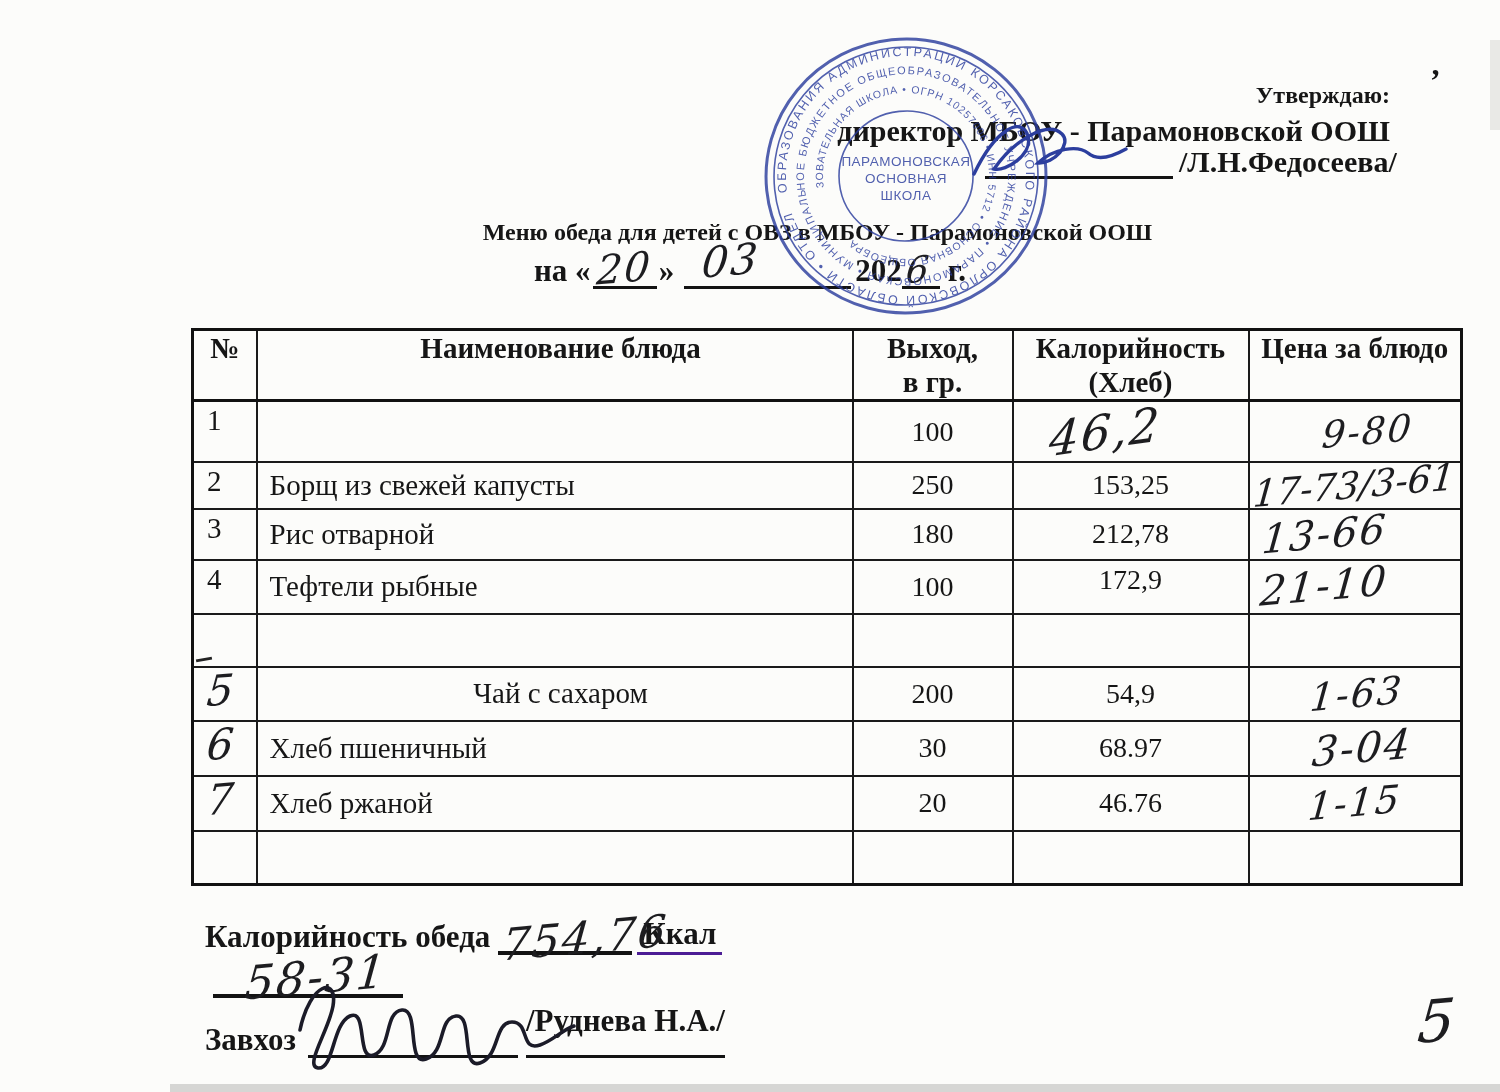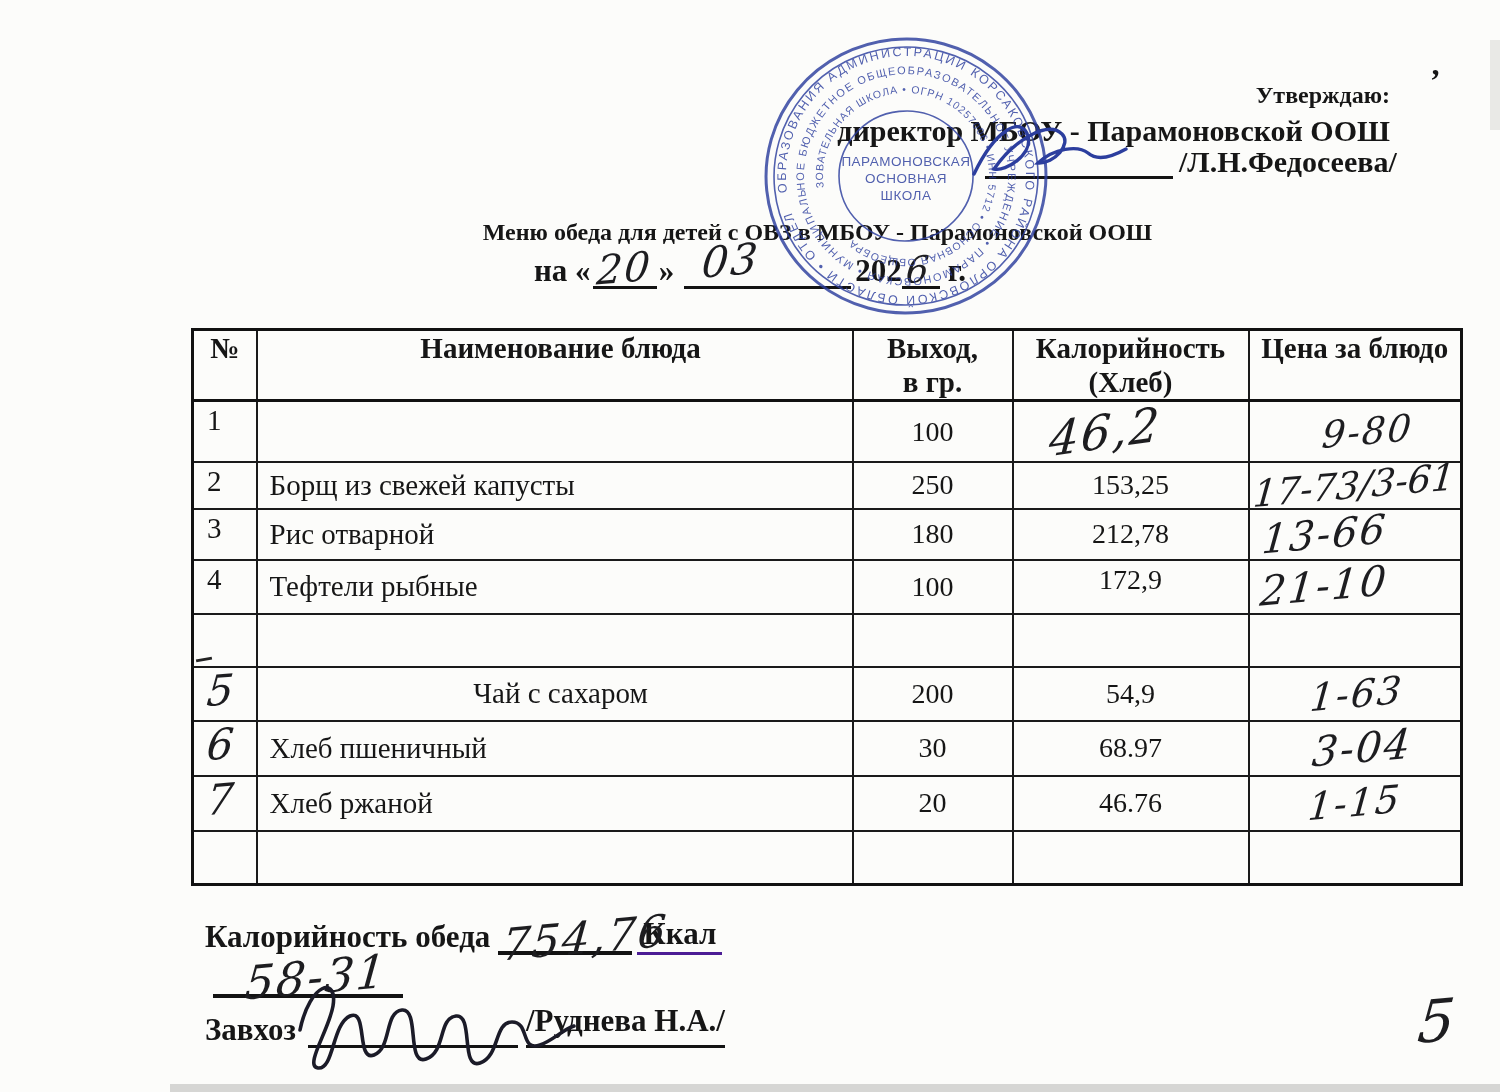--- a/index.html
+++ b/index.html
@@ -74,21 +74,21 @@
   .sum-line{position:absolute;left:205px;display:flex;align-items:flex-end;
     font-size:31px;font-weight:bold;z-index:2;}
   .sum-cal{top:916px;} .sum-price{top:960px;} .sum-steward{top:1003px;}
   .sum-blank{position:relative;display:inline-block;border-bottom:4px solid #131313;height:34px;margin-left:8px;}
   .sb-cal{width:134px;}
   .sb-price{width:190px;}
   .sb-stew{width:210px;margin-left:12px;border-bottom:3px solid #131313;}
   .sb-cal .hw{position:absolute;bottom:-9px;left:4px;font-size:44px;}
   .sb-price .hw{position:absolute;bottom:-6px;left:32px;font-size:46px;}
   .sum-unit{border-bottom:3px solid #4c1d95;padding:0 6px;margin-left:5px;}
-  .steward-name{margin-left:8px;border-bottom:3px solid #131313;padding-bottom:6px;}
+  .steward-name{margin-left:8px;border-bottom:3px solid #131313;padding-bottom:16px;}
   .steward-sig{position:absolute;left:288px;top:968px;z-index:4;}
   
   .page-num{position:absolute;left:1418px;top:992px;font-size:58px;z-index:2;}
   .stray-apostrophe{position:absolute;left:1430px;top:62px;font-size:32px;font-weight:bold;z-index:2;}
   .pen-dash{position:absolute;left:196px;top:658px;width:16px;height:3px;background:#222;
     transform:rotate(-10deg);z-index:4;}
   .scan-bottom{position:absolute;left:170px;bottom:0;width:1330px;height:8px;
     background:#bdbdbb;opacity:.6;z-index:1;}
   .scan-right{position:absolute;right:0;top:40px;width:10px;height:90px;
     background:#d6d6d2;opacity:.5;z-index:1;}

